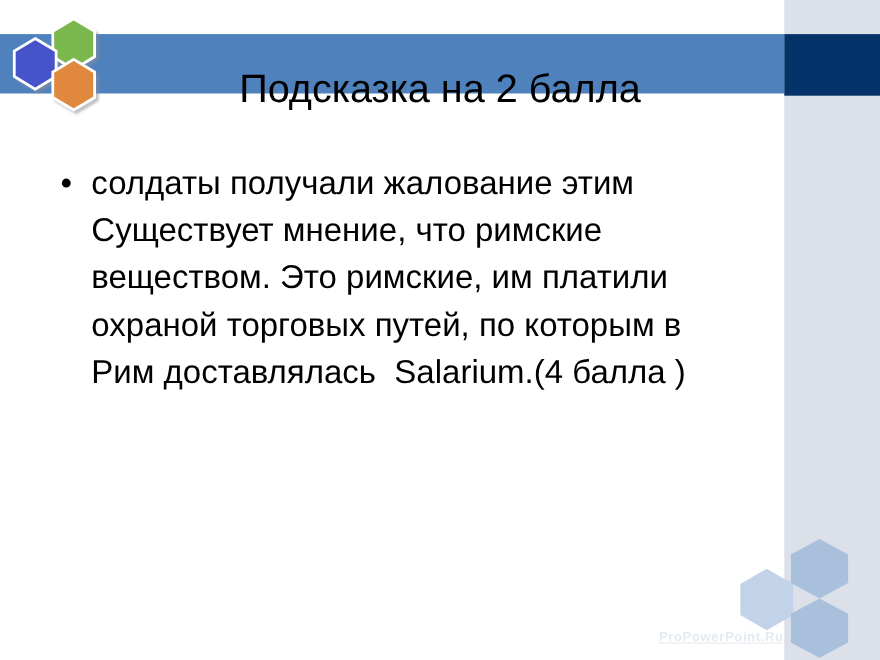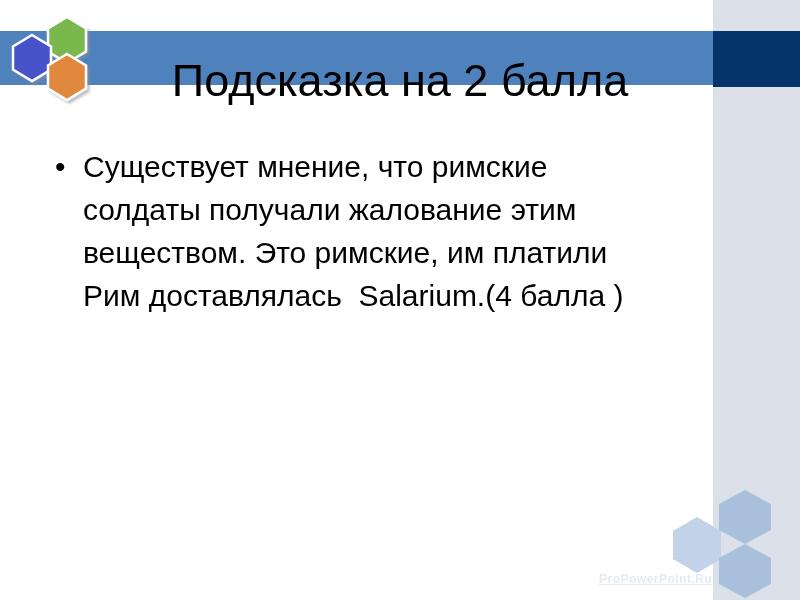--- a/index.html
+++ b/index.html
@@ -31,21 +31,21 @@
     position: absolute; left: 713px; top: 31px;
     width: 87px; height: 56px;
     background: var(--navy, #04336A);
     z-index: 2;
   }
   .slide-title {
     position: absolute; left: 0; top: 58px;
     width: 800px;
     margin: 0;
     text-align: center;
-    font-size: 45px;
+    font-size: 36px;
     line-height: 45px;
     font-weight: 400;
     color: var(--title-color, #000000);
     letter-spacing: 0px;
     z-index: 4;
   }
   .hex-logo {
     position: absolute; left: 0; top: 0;
     z-index: 3;
   }
@@ -112,23 +112,24 @@
       <polygon class="hex-blue" points="32,35 51,46.5 51,69.5 32,81 13,69.5 13,46.5"></polygon>
       <polygon class="hex-orange" points="67,54 86,65.5 86,88.5 67,100 48,88.5 48,65.5"></polygon>
     </g>
   </svg>
 
   <h1 class="slide-title">Подсказка на 2 балла</h1>
 
   <div class="body-block">
     <span class="bullet-marker">•</span>
     <div class="bullet-lines">
+      <div class="bullet-line">солдаты получали жалование этим</div>
       <div class="bullet-line">Существует мнение, что римские</div>
-      <div class="bullet-line">солдаты получали жалование этим</div>
       <div class="bullet-line">веществом. Это римские, им платили</div>
+      <div class="bullet-line">охраной торговых путей, по которым в</div>
       <div class="bullet-line">Рим доставлялась  Salarium.(4 балла )</div>
     </div>
   </div>
 
   <svg class="hex-bottom" width="112" height="114" viewBox="0 0 112 114">
     <polygon class="hex-lighter" points="27,31 51,45 51,73 27,87 3,73 3,45"></polygon>
     <polygon class="hex-light" points="75,4 101,18 101,44 75,58 49,44 49,18"></polygon>
     <polygon class="hex-light" points="75,58 101,72 101,98 75,112 49,98 49,72"></polygon>
   </svg>
 

